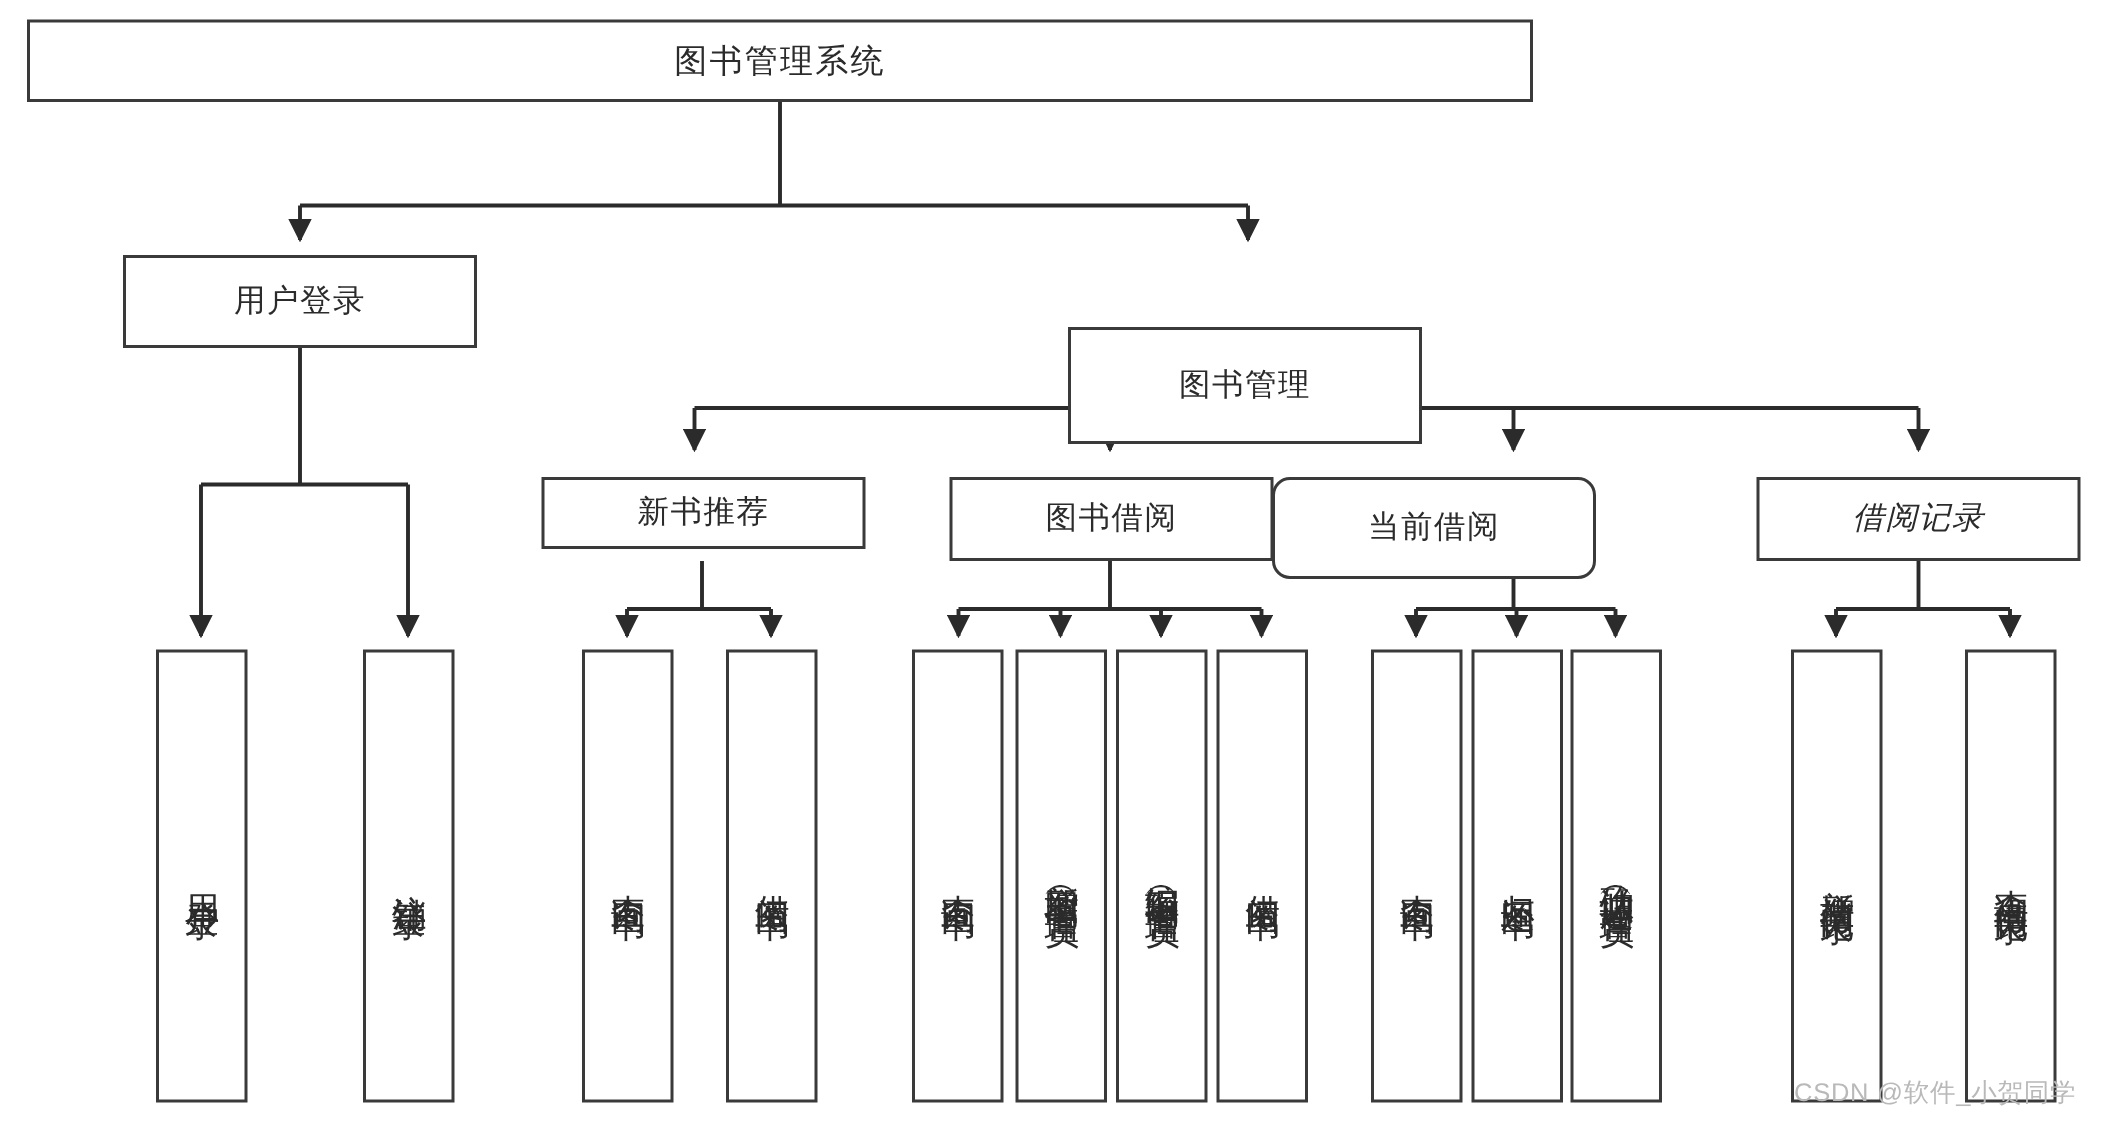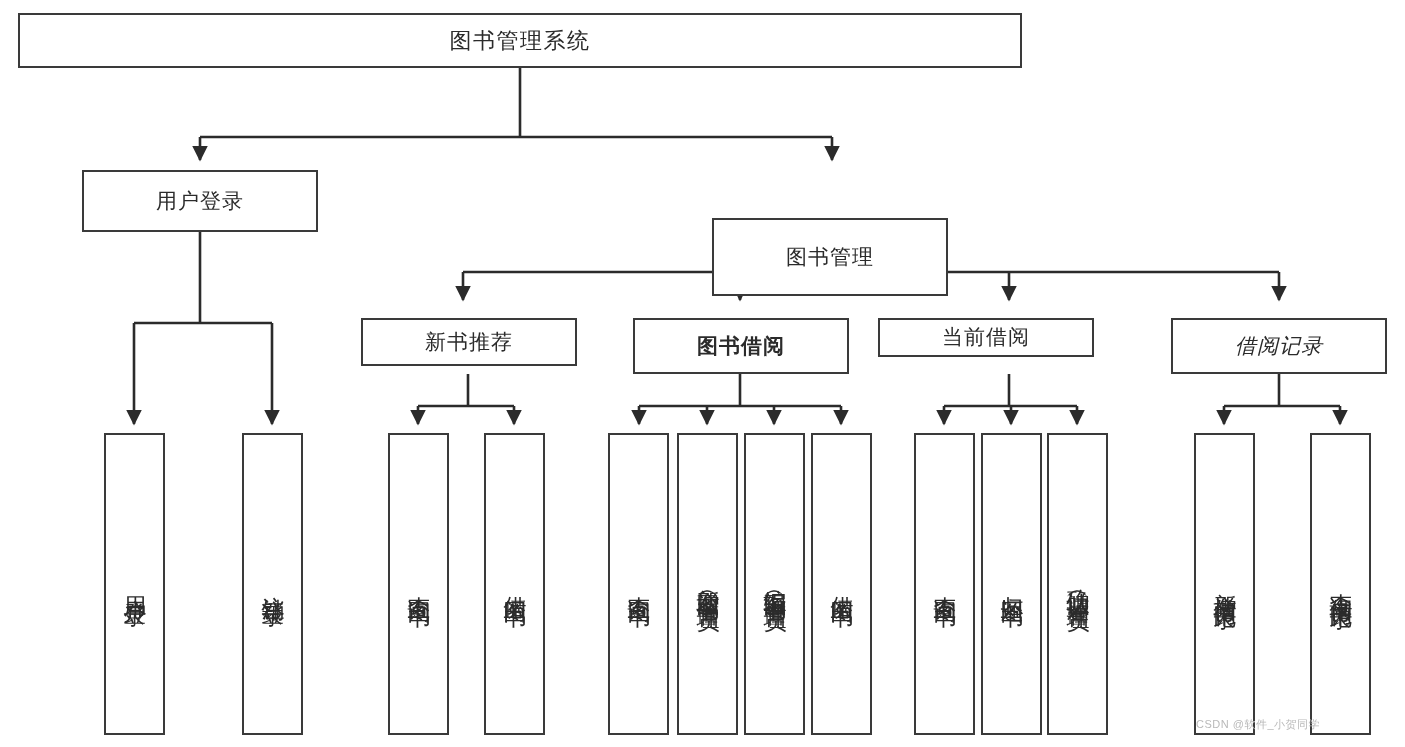--- a/index.html
+++ b/index.html
@@ -60,21 +60,21 @@
     text-orientation: upright;
     font-size: 23px;
     line-height: 1.12;
     letter-spacing: 3px;
     white-space: nowrap;
     max-height: 100%;
   }
   .watermark {
     position: absolute;
     color: #b9b9b9;
-    font-size: 11px;
+    font-size: 17px;
     white-space: nowrap;
     letter-spacing: 0.5px;
   }
 </style>
 </head>
 <body>
 
 <div id="canvas">
 
   <svg id="edges" viewBox="0 0 1405 747" width="1405" height="747" xmlns="http://www.w3.org/2000/svg">
@@ -134,24 +134,24 @@
   <div class="node horiz" style="left:82px; top:170px; width:236px; height:62px;">
     <span class="lbl">用户登录</span>
   </div>
   <div class="node horiz" style="left:712px; top:170px; width:236px; height:78px;margin-top:48px;">
     <span class="lbl">图书管理</span>
   </div>
 
   <div class="node horiz" style="left:361px; top:318px; width:216px; height:48px;">
     <span class="lbl">新书推荐</span>
   </div>
-  <div class="node horiz" style="left:633px; top:318px; width:216px; height:56px;font-weight:bold;">
+  <div class="node horiz" style="left:633px; top:318px; width:216px; height:56px;">
     <span class="lbl">图书借阅</span>
   </div>
-  <div class="node horiz" style="left:878px; top:318px; width:216px; height:39px;">
+  <div class="node horiz" style="left:848px; top:318px; width:216px; height:68px;border-radius:12px;">
     <span class="lbl">当前借阅</span>
   </div>
   <div class="node horiz" style="left:1171px; top:318px; width:216px; height:56px;font-style:italic;">
     <span class="lbl">借阅记录</span>
   </div>
 
   <div class="node vert" style="left:104px; top:433px; width:61px; height:302px;">
     <span class="lbl">用户登录</span>
   </div>
   <div class="node vert" style="left:242px; top:433px; width:61px; height:302px;">

